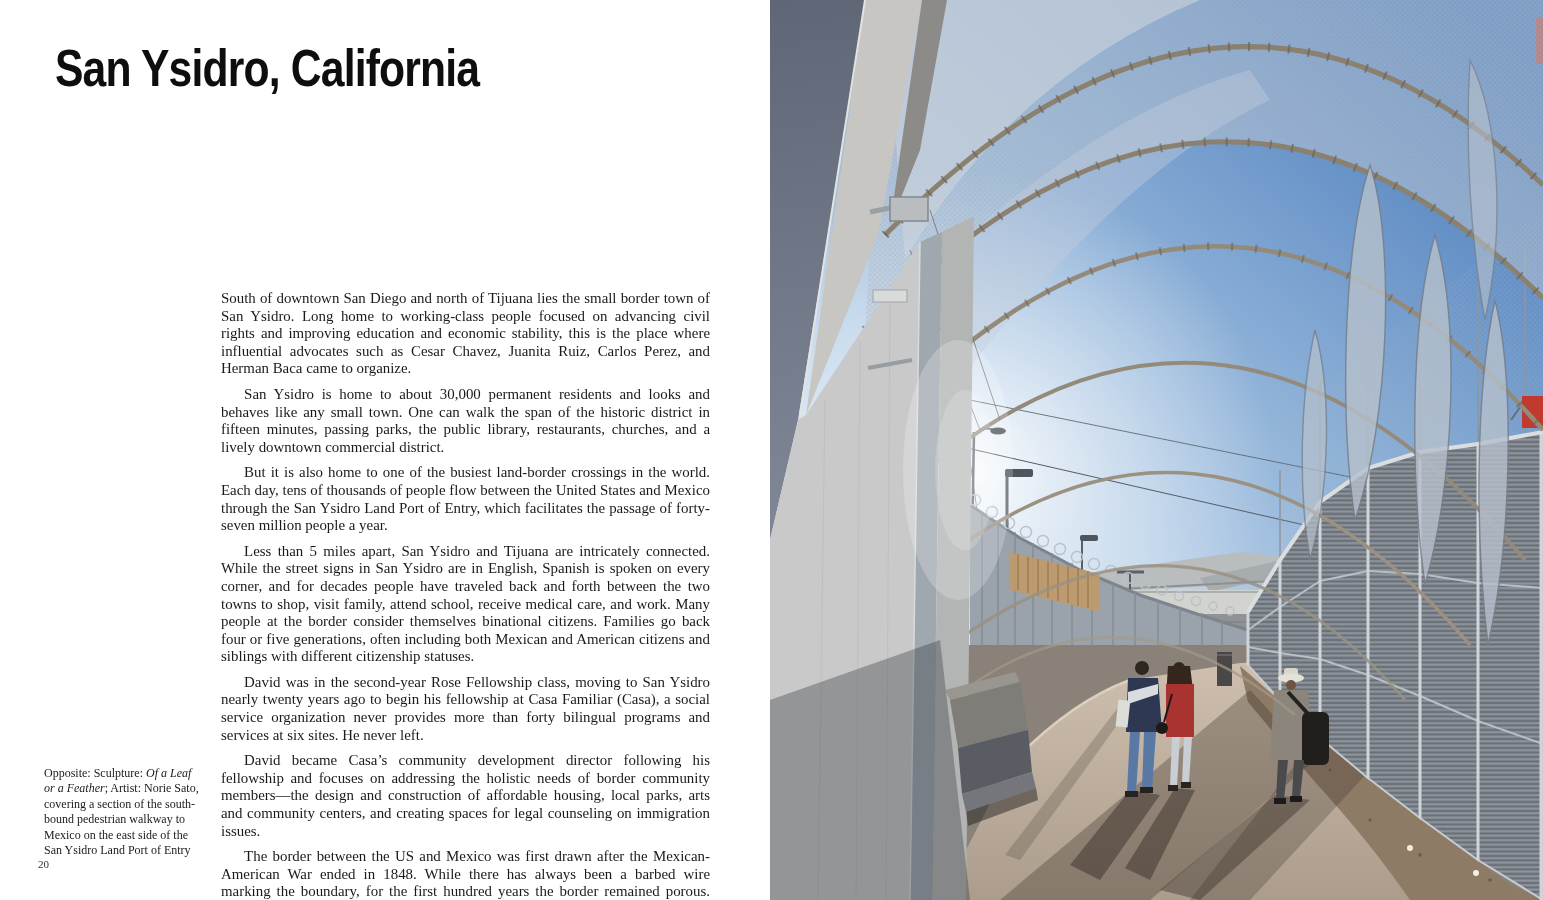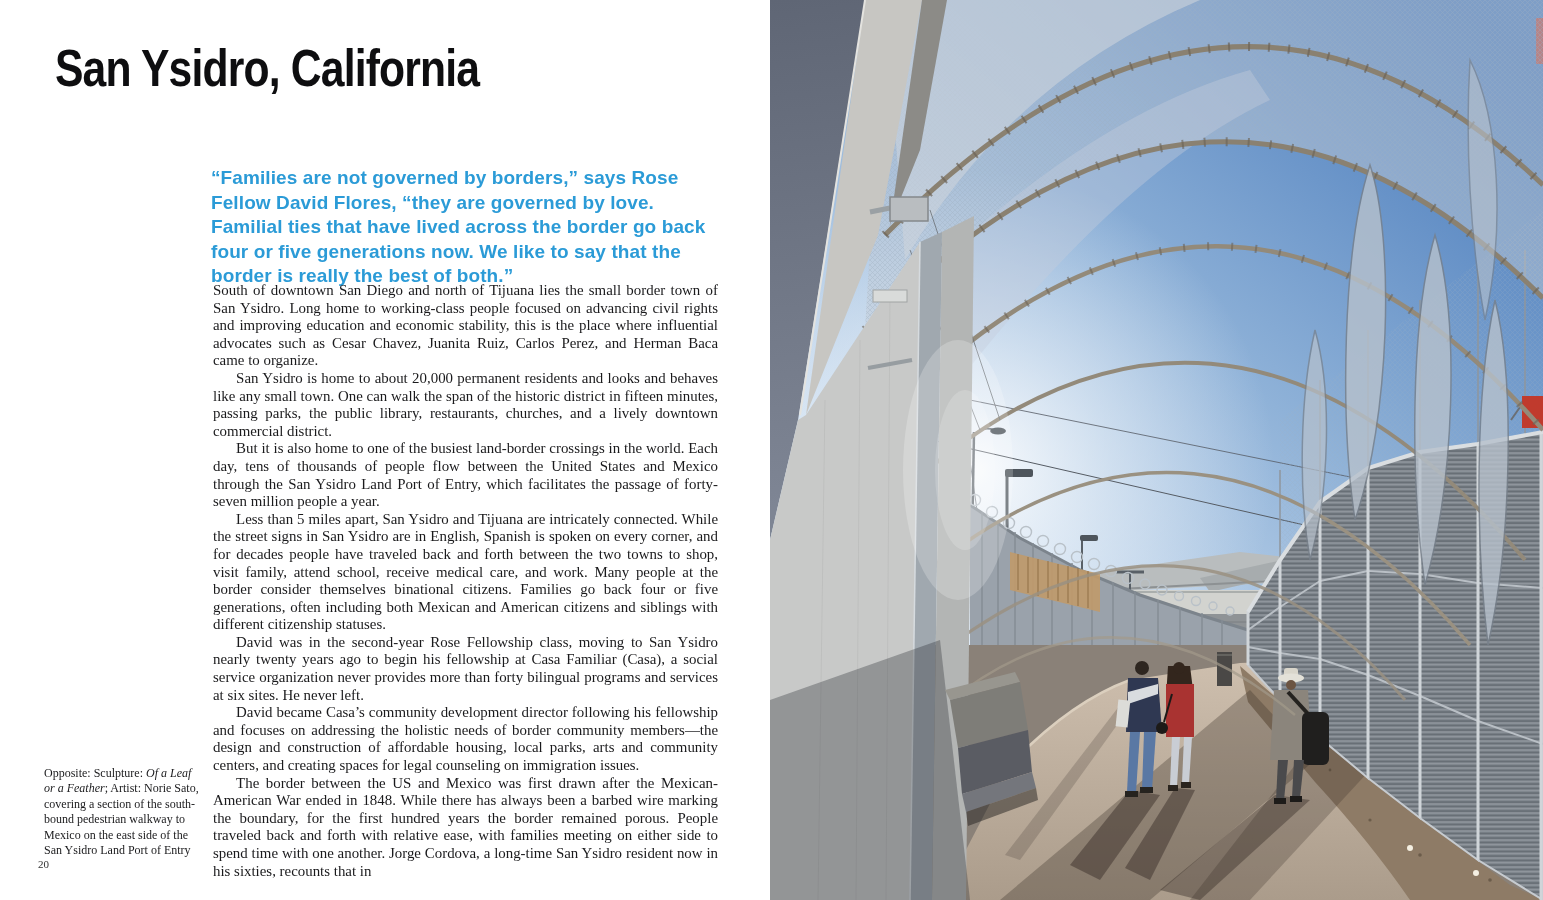--- a/index.html
+++ b/index.html
@@ -8,44 +8,43 @@
   
   .left-page{position:absolute;left:0;top:0;width:770px;height:900px;background:#ffffff;}
   .title{position:absolute;left:55px;top:38px;margin:0;
          font-family:"Liberation Sans", sans-serif;font-weight:bold;
          font-size:52px;letter-spacing:-1px;color:#0e0e10;white-space:nowrap;
          transform:scaleX(.82);transform-origin:left top;}
   .pull-quote{position:absolute;left:211px;top:166px;width:497px;margin:0;
          font-family:"Liberation Sans", sans-serif;font-weight:bold;
          font-size:19px;line-height:24.5px;color:#2b9bd7;letter-spacing:.1px;}
   .article{position:absolute;left:213px;top:282px;width:505px;color:#1a1a1c;}
-  .article p{margin:0;font-size:14.9px;line-height:17.6px;text-align:justify;
+  .article p{margin:8px;font-size:14.9px;line-height:17.6px;text-align:justify;
          text-justify:inter-word;}
   .article p + p{text-indent:1.55em;}
   .caption{position:absolute;left:44px;top:766px;width:158px;
          font-size:12px;line-height:15.4px;color:#1a1a1c;}
   .caption .it{font-style:italic;}
   .page-num{position:absolute;left:38px;top:858px;font-size:11px;color:#333;}
   
   .photo{position:absolute;left:770px;top:0;width:773px;height:900px;}
   .photo svg{display:block;}
 </style>
 </head>
 <body>
 
 <div class="spread">
 
   <div class="left-page">
     <h1 class="title">San Ysidro, California</h1>
 
-    <p class="pull-quote">“Families are not governed by borders,” says Rose Fellow David Flores, “they are governed by love. Familial ties that have lived across the border go back four or five generations now. We like to say that the border is really the best of both.”</p>
 
     <div class="article">
       <p>South of downtown San Diego and north of Tijuana lies the small border town of San Ysidro. Long home to working-class people focused on advancing civil rights and improving education and economic stability, this is the place where influential advocates such as Cesar Chavez, Juanita Ruiz, Carlos Perez, and Herman Baca came to organize.</p>
-      <p>San Ysidro is home to about 20,000 permanent residents and looks and behaves like any small town. One can walk the span of the historic district in fifteen minutes, passing parks, the public library, restaurants, churches, and a lively downtown commercial district.</p>
+      <p>San Ysidro is home to about 30,000 permanent residents and looks and behaves like any small town. One can walk the span of the historic district in fifteen minutes, passing parks, the public library, restaurants, churches, and a lively downtown commercial district.</p>
       <p>But it is also home to one of the busiest land-border crossings in the world. Each day, tens of thousands of people flow between the United States and Mexico through the San Ysidro Land Port of Entry, which facilitates the passage of forty-seven million people a year.</p>
       <p>Less than 5 miles apart, San Ysidro and Tijuana are intricately connected. While the street signs in San Ysidro are in English, Spanish is spoken on every corner, and for decades people have traveled back and forth between the two towns to shop, visit family, attend school, receive medical care, and work. Many people at the border consider themselves binational citizens. Families go back four or five generations, often including both Mexican and American citizens and siblings with different citizenship statuses.</p>
       <p>David was in the second-year Rose Fellowship class, moving to San Ysidro nearly twenty years ago to begin his fellowship at Casa Familiar (Casa), a social service organization never provides more than forty bilingual programs and services at six sites. He never left.</p>
       <p>David became Casa’s community development director following his fellowship and focuses on addressing the holistic needs of border community members—the design and construction of affordable housing, local parks, arts and community centers, and creating spaces for legal counseling on immigration issues.</p>
       <p>The border between the US and Mexico was first drawn after the Mexican-American War ended in 1848. While there has always been a barbed wire marking the boundary, for the first hundred years the border remained porous. People traveled back and forth with relative ease, with families meeting on either side to spend time with one another. Jorge Cordova, a long-time San Ysidro resident now in his sixties, recounts that in</p>
     </div>
 
     <div class="caption"><span>Opposite: Sculpture: </span><span class="it">Of a Leaf or a Feather</span><span>; Artist: Norie Sato, covering a section of the south-bound pedestrian walkway to Mexico on the east side of the San Ysidro Land Port of Entry</span></div>
 
     <div class="page-num">20</div>

